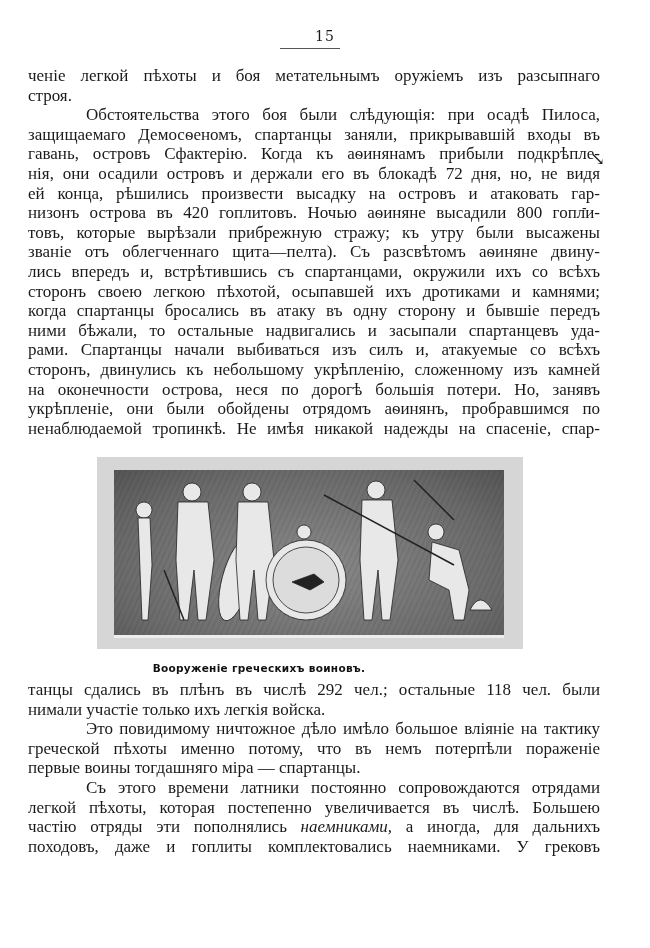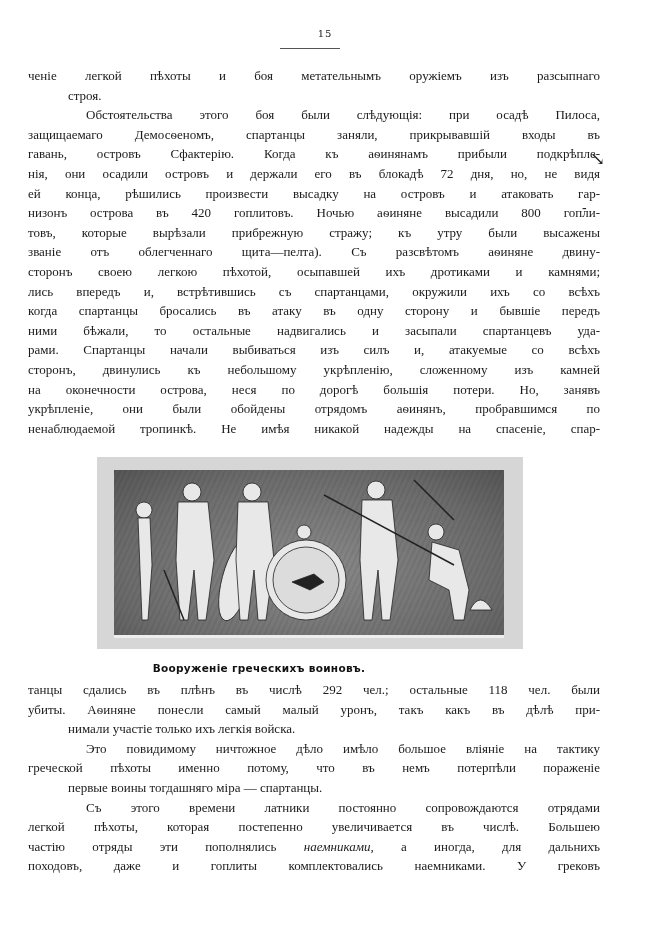--- a/index.html
+++ b/index.html
@@ -2,32 +2,32 @@
 <html><head>
 <meta charset="utf-8">
 <style>
   html, body { margin: 0; padding: 0; }
   body {
     width: 650px; height: 948px; background: #ffffff; position: relative; overflow: hidden;
     font-family: "DejaVu Serif", "Liberation Serif", serif; color: #1a1a1a;
   }
   .page-num {
     position: absolute; top: 28px; left: 0; width: 650px; text-align: center;
-    font-size: 10px; letter-spacing: 1px;
+    font-size: 14px; letter-spacing: 1px;
   }
   .page-num-rule {
     position: absolute; top: 48px; left: 280px; width: 60px; border-top: 1px solid #555;
   }
   .block {
     position: absolute; left: 28px; width: 572px;
     font-family: "Liberation Serif", "DejaVu Serif", serif;
-    font-size: 13px; line-height: 19.6px; text-align: justify;
+    font-size: 17px; line-height: 19.6px; text-align: justify;
   }
   .line { display: block; white-space: nowrap; text-align-last: justify; text-align: justify; }
-  .line.last { text-align-last: left; margin-left: 40px; }
+  .line.last { text-align-last: left; }
   .indent { padding-left: 58px; }
   .it { font-style: italic; margin-top: 44px; }
   .figure {
     position: absolute; left: 97px; top: 457px; width: 426px; height: 192px;
     background: #d6d6d6;
   }
   .fig-inner {
     position: absolute; left: 17px; top: 13px; width: 390px; height: 165px;
     background:
       repeating-linear-gradient(115deg, rgba(0,0,0,0.06) 0 2px, transparent 2px 5px),
@@ -52,22 +52,22 @@
   <span class="line">ченіе легкой пѣхоты и боя метательнымъ оружіемъ изъ разсыпнаго</span>
   <span class="line last">строя.</span>
   <span class="line indent">Обстоятельства этого боя были слѣдующія: при осадѣ Пилоса,</span>
   <span class="line">защищаемаго Демосѳеномъ, спартанцы заняли, прикрывавшій входы въ</span>
   <span class="line">гавань, островъ Сфактерію. Когда къ аѳинянамъ прибыли подкрѣпле-</span>
   <span class="line">нія, они осадили островъ и держали его въ блокадѣ 72 дня, но, не видя</span>
   <span class="line">ей конца, рѣшились произвести высадку на островъ и атаковать гар-</span>
   <span class="line">низонъ острова въ 420 гоплитовъ. Ночью аѳиняне высадили 800 гопли-</span>
   <span class="line">товъ, которые вырѣзали прибрежную стражу; къ утру были высажены</span>
   <span class="line">званіе отъ облегченнаго щита—пелта). Съ разсвѣтомъ аѳиняне двину-</span>
+  <span class="line">лись впередъ и, встрѣтившись съ спартанцами, окружили ихъ со всѣхъ</span>
   <span class="line">сторонъ своею легкою пѣхотой, осыпавшей ихъ дротиками и камнями;</span>
-  <span class="line">лись впередъ и, встрѣтившись съ спартанцами, окружили ихъ со всѣхъ</span>
   <span class="line">когда спартанцы бросались въ атаку въ одну сторону и бывшіе передъ</span>
   <span class="line">ними бѣжали, то остальные надвигались и засыпали спартанцевъ уда-</span>
   <span class="line">рами. Спартанцы начали выбиваться изъ силъ и, атакуемые со всѣхъ</span>
   <span class="line">сторонъ, двинулись къ небольшому укрѣпленію, сложенному изъ камней</span>
   <span class="line">на оконечности острова, неся по дорогѣ большія потери. Но, занявъ</span>
   <span class="line">укрѣпленіе, они были обойдены отрядомъ аѳинянъ, пробравшимся по</span>
   <span class="line">ненаблюдаемой тропинкѣ. Не имѣя никакой надежды на спасеніе, спар-</span>
 </div>
 
 <div class="figure">
@@ -106,21 +106,20 @@
         <line x1="300" y1="10" x2="340" y2="50"></line>
       </g>
     </svg>
   </div>
 </div>
 
 <div class="caption">Вооруженіе греческихъ воиновъ.</div>
 
 <div class="block" style="top:680px;">
   <span class="line">танцы сдались въ плѣнъ въ числѣ 292 чел.; остальные 118 чел. были</span>
-  <span class="line">убиты. Аѳиняне понесли самый малый уронъ, такъ какъ въ дѣлѣ при-</span>
   <span class="line last">нимали участіе только ихъ легкія войска.</span>
   <span class="line indent">Это повидимому ничтожное дѣло имѣло большое вліяніе на тактику</span>
   <span class="line">греческой пѣхоты именно потому, что въ немъ потерпѣли пораженіе</span>
   <span class="line last">первые воины тогдашняго міра — спартанцы.</span>
   <span class="line indent">Съ этого времени латники постоянно сопровождаются отрядами</span>
   <span class="line">легкой пѣхоты, которая постепенно увеличивается въ числѣ. Большею</span>
   <span class="line"><span>частію отряды эти пополнялись</span> <span class="it">наемниками,</span> <span>а иногда, для дальнихъ</span></span>
   <span class="line">походовъ, даже и гоплиты комплектовались наемниками. У грековъ</span>
 </div>
 

